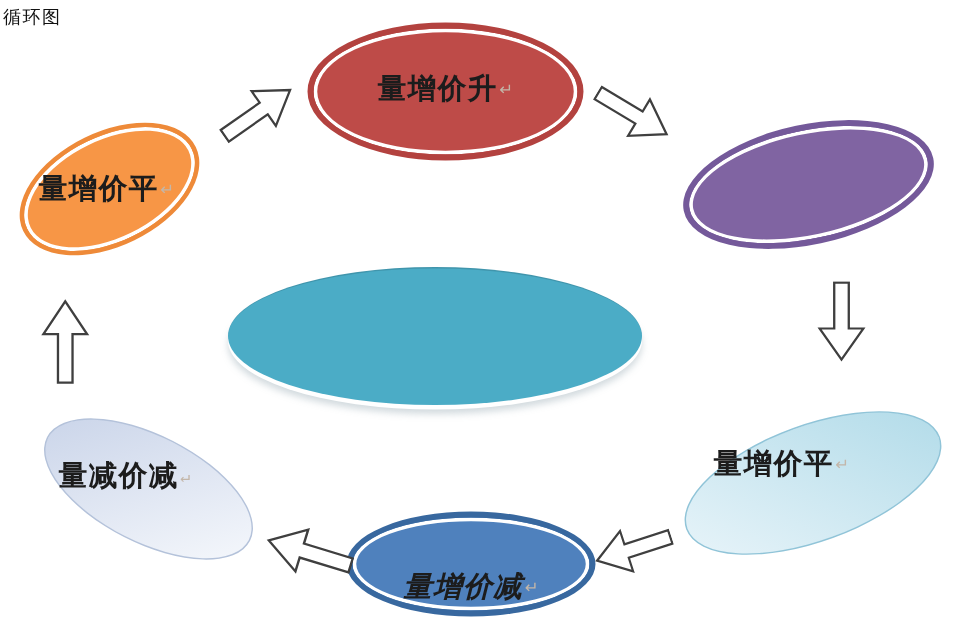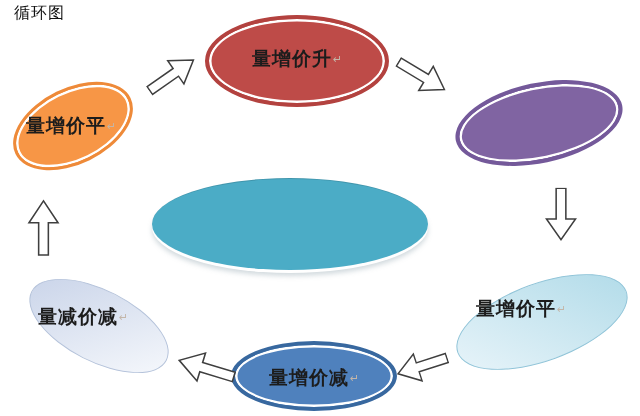--- a/index.html
+++ b/index.html
@@ -2,22 +2,22 @@
 <html><head>
 <meta charset="utf-8">
 <style>
   html,body { margin:0; padding:0; }
   body {
     width:640px; height:416px; position:relative; overflow:hidden;
     background:#ffffff;
     font-family:"DejaVu Sans", sans-serif;
   }
   #doc-title {
-    position:absolute; left:14px; top:3px;
-    font-size:16px; color:#111; letter-spacing:1px;
+    position:absolute; left:2px; top:3px;
+    font-size:12px; color:#111; letter-spacing:1px;
   }
 
   .node { position:absolute;text-align:center; }
   .ellipse { position:absolute; left:0; top:0; right:0; bottom:0; border-radius:50%; box-sizing:border-box; }
 
   
   .ring { border:4px solid; box-shadow: inset 0 0 0 2.5px #ffffff; }
 
   
   .grad { border:1px solid; background:linear-gradient(var(--gdir,135deg), var(--g1), var(--g2)); }
@@ -42,22 +42,22 @@
 
   .label {
     position:absolute; left:50%; top:50%;
     transform:translate(-50%,-50%);
     font-weight:700; font-size:19px; letter-spacing:1px;
     color:#1c1c1c; white-space:nowrap;
   }
   .n-top .label { margin-top:-2px; }
   .n-ur  .label { margin-left:-11px; margin-top:4px; }
   .n-lr  .label { margin-left:-21px; margin-top:-13px; }
-  .n-b   .label { margin-top:2px; }
-  .n-ll  .label { margin-left:-16px; margin-top:-9px; }
+  .n-b   .label { margin-top:15px;font-style:italic; }
+  .n-ll  .label { margin-left:-16px; margin-top:-9px;font-family:Liberation Mono, monospace; }
   .n-ul  .label { margin-left:-2px; }
   .n-center .label { margin-left:7px; margin-top:-10px; font-size:25px; letter-spacing:3px; }
 
   .pmark {
     font-size:11px; font-weight:400; color:#c3b6a9;
     margin-left:1px; vertical-align:2px; letter-spacing:0;
   }
 
   .arrow { position:absolute; }
   .arrow svg { display:block; width:100%; height:100%; }

